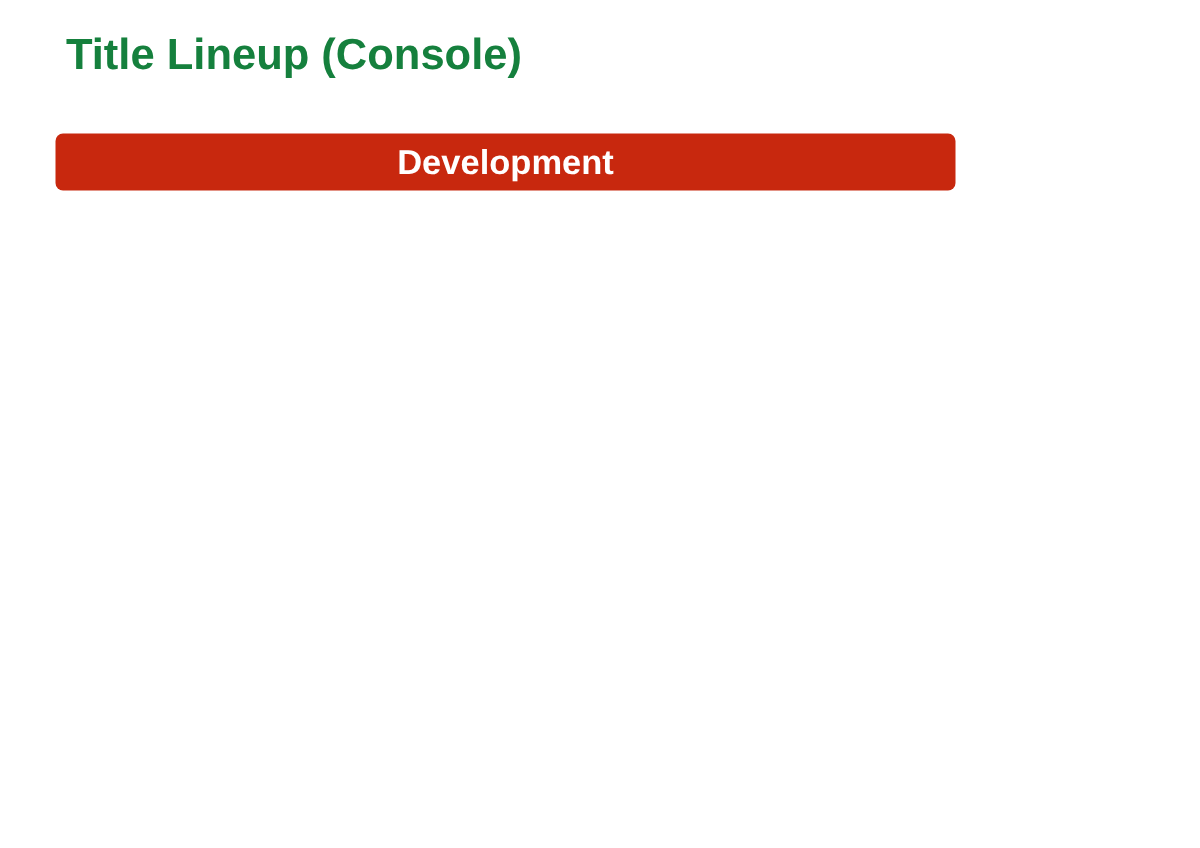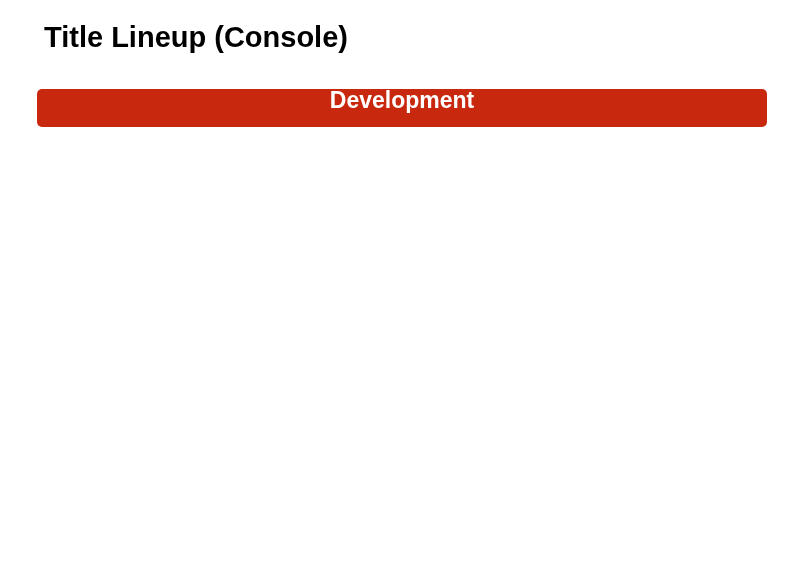--- a/index.html
+++ b/index.html
@@ -12,32 +12,33 @@
       font-family: "Liberation Sans", sans-serif;
       position: relative;
       overflow: hidden;
     }
     .slide-title {
       position: absolute;
       left: 44px;
       top: 21px;
       font-size: 29px;
       font-weight: bold;
-      color: #000000;
+      color: #15803d;
       white-space: nowrap;
     }
     .section-banner {
       position: absolute;
       left: 37px;
       top: 89px;
-      width: 730px;
+      width: 600px;
       height: 38px;
       background: #C8280E;
       border-radius: 5px;
       display: flex;
+      align-items: center;
       justify-content: center;
     }
     .section-banner-label {
       color: #ffffff;
       font-weight: bold;
       font-size: 23px;
       line-height: 1;
       white-space: nowrap;
     }
   </style>

